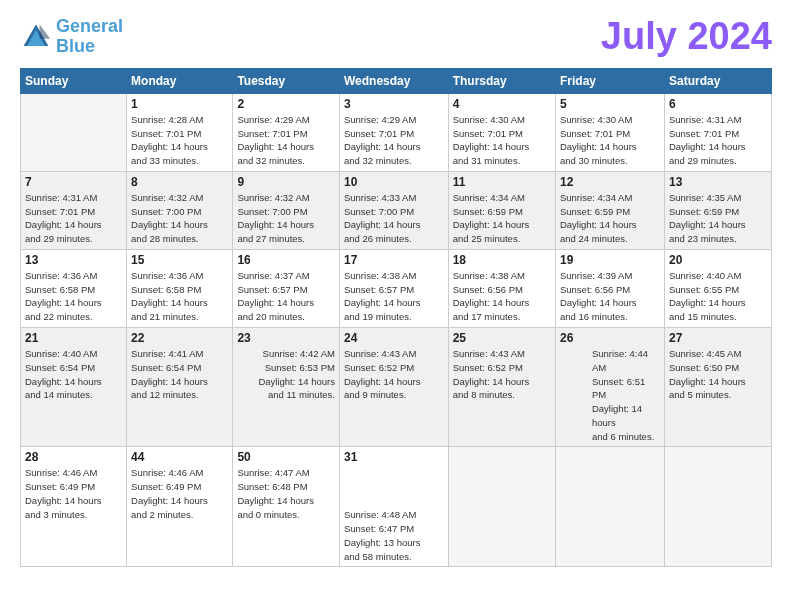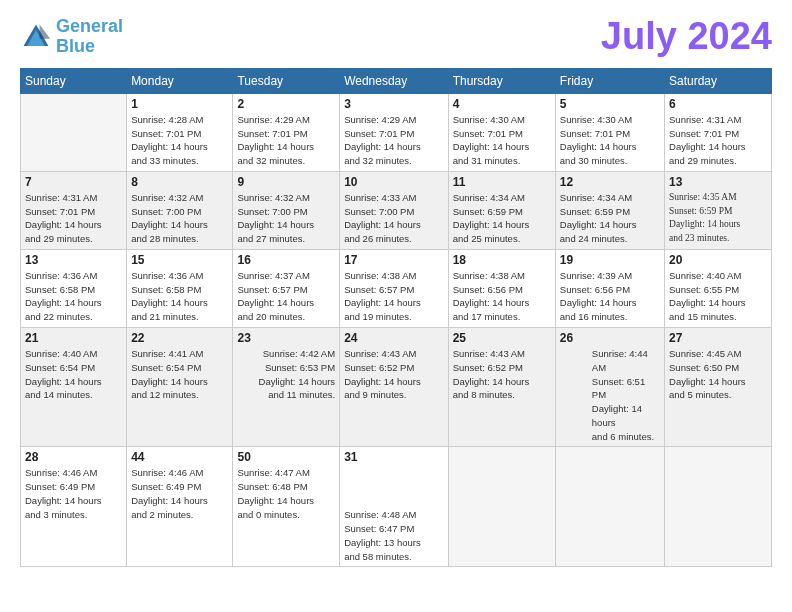--- a/index.html
+++ b/index.html
@@ -56,21 +56,21 @@
       width: 100%;
       border-collapse: collapse;
       font-size: 10px;
     }
     .calendar th {
       background: #2e6da4;
       color: #fff;
       padding: 5px 4px;
       text-align: left;
       font-size: 12px;
-      font-weight: normal;
+      font-weight: bold;
       border: 1px solid #2e6da4;
     }
     .calendar td {
       border: 1px solid #ccc;
       vertical-align: top;
       padding: 3px 4px;
       width: 113px;
       min-height: 72px;
       background: #fff;
     }
@@ -210,21 +210,21 @@
           </td>
           <td>
             <span class="day-num">12</span>
             <div class="day-info" style="white-space: pre-line;">Sunrise: 4:34 AM
 Sunset: 6:59 PM
 Daylight: 14 hours
 and 24 minutes.</div>
           </td>
           <td>
             <span class="day-num">13</span>
-            <div class="day-info" style="white-space: pre-line; font-family: Liberation Serif, serif;">Sunrise: 4:35 AM
+            <div class="day-info" style="white-space: pre-line;">Sunrise: 4:35 AM
 Sunset: 6:59 PM
 Daylight: 14 hours
 and 23 minutes.</div>
           </td>
         </tr>
         <tr>
           <td>
             <span class="day-num">13</span>
             <div class="day-info" style="white-space: pre-line;">Sunrise: 4:36 AM
 Sunset: 6:58 PM

